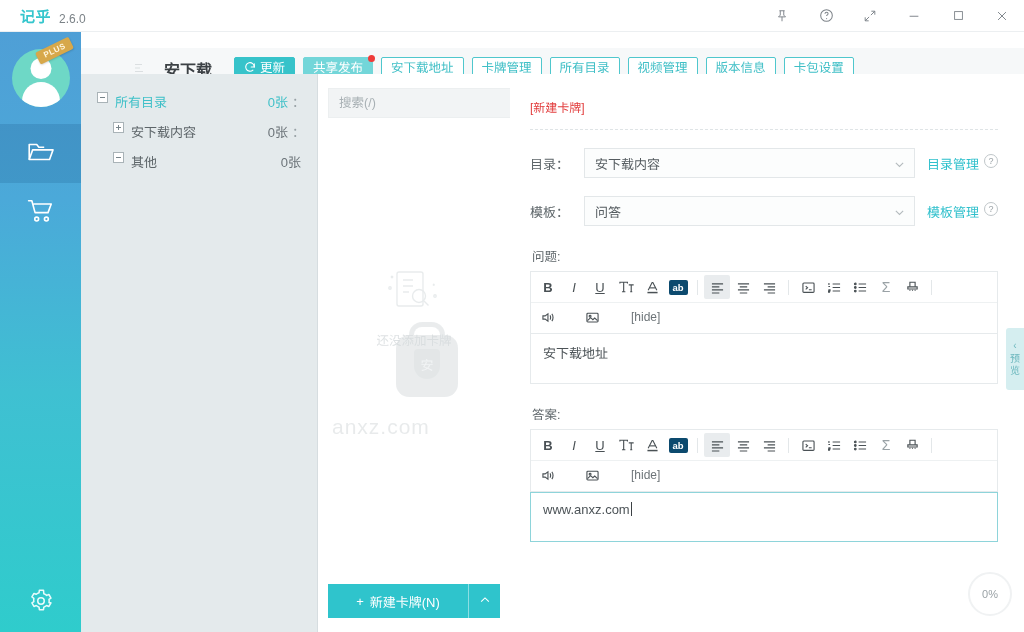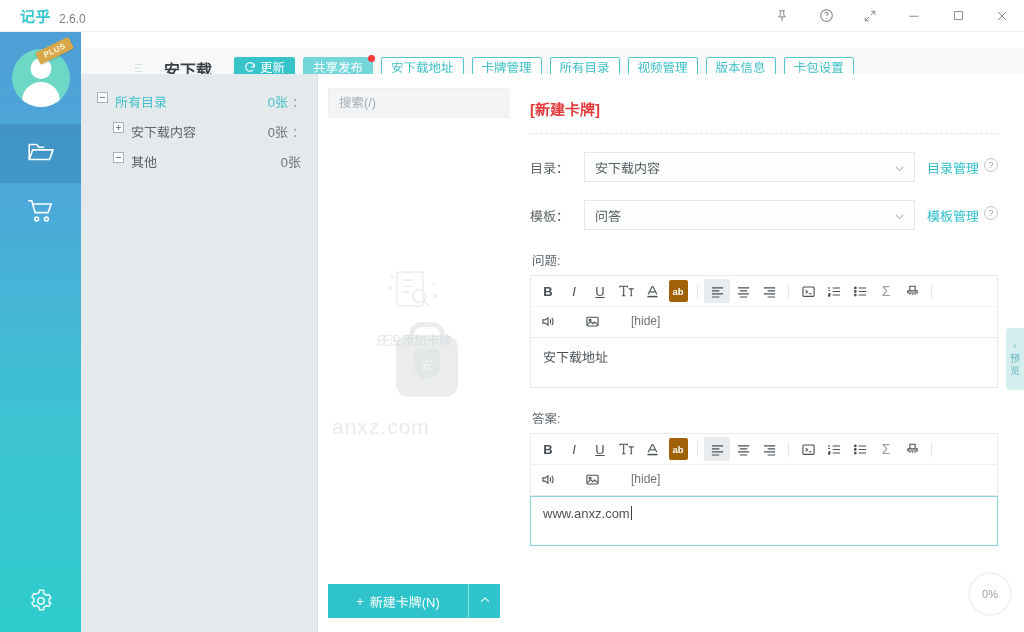--- a/index.html
+++ b/index.html
@@ -170,21 +170,21 @@
     width: 32px; height: 34px; background: #2fc4cc; color: #fff;
     border-left: 1px solid rgba(255,255,255,.45);
     display: flex; align-items: center; justify-content: center; cursor: pointer;
   }
 
   
   .editor {
     position: absolute; left: 510px; top: 74px; width: 514px; height: 558px;
     background: #ffffff; padding: 24px 26px 0 20px;
   }
-  .editor-title { font-size: 15px; color: #e23d3d; font-weight: 700; }
+  .editor-title { font-size: 12px; color: #e23d3d; font-weight: 400; }
   .editor-divider { margin-top: 14px; border-top: 1px dashed #dfe4e6; }
 
   .field-row { display: flex; align-items: center; margin-top: 18px; }
   .field-label { width: 54px; font-size: 13px; color: #5d6569; flex: 0 0 auto; }
   .select {
     position: relative; flex: 1 1 auto; height: 30px;
     border: 1px solid #e3e7e9; background: #fcfdfd;
     display: flex; align-items: center; padding: 0 28px 0 10px;
     font-size: 13px; color: #555c60; cursor: pointer;
   }
@@ -203,21 +203,21 @@
     display: flex; align-items: center; flex-wrap: wrap;
     border-bottom: 1px solid #eef1f2; padding: 3px 4px;
   }
   .rte-row2 { display: flex; align-items: center; padding: 2px 4px 4px 4px; gap: 18px; text-align: center; }
   .rte-btn {
     width: 26px; height: 24px; display: flex; align-items: center; justify-content: center;
     color: #4a5155; font-size: 13px; cursor: pointer; border-radius: 2px;
   }
   .rte-btn.active { background: #e9ecee; }
   .rte-btn.inv {
-    background: #a16207; color: #fff; width: 19px; height: 22px; font-size: 9.5px;
+    background: #0c4a6e; color: #fff; width: 19px; height: 15px; font-size: 9.5px;
     border-radius: 2px; font-weight: 700;
   }
   .rte-sep { width: 1px; height: 15px; background: #e3e7e9; margin: 0 6px; }
   .rte-hide { font-size: 12px; color: #6d7478; margin-left: 8px; cursor: pointer; }
 
   .rte-area {
     border: 1px solid #e6eaec; border-top: 0; background: #fff;
     min-height: 50px; padding: 9px 12px; font-size: 13px; color: #4c5357;
   }
   .rte-area.focused { border: 1px solid #8ed4da; }

